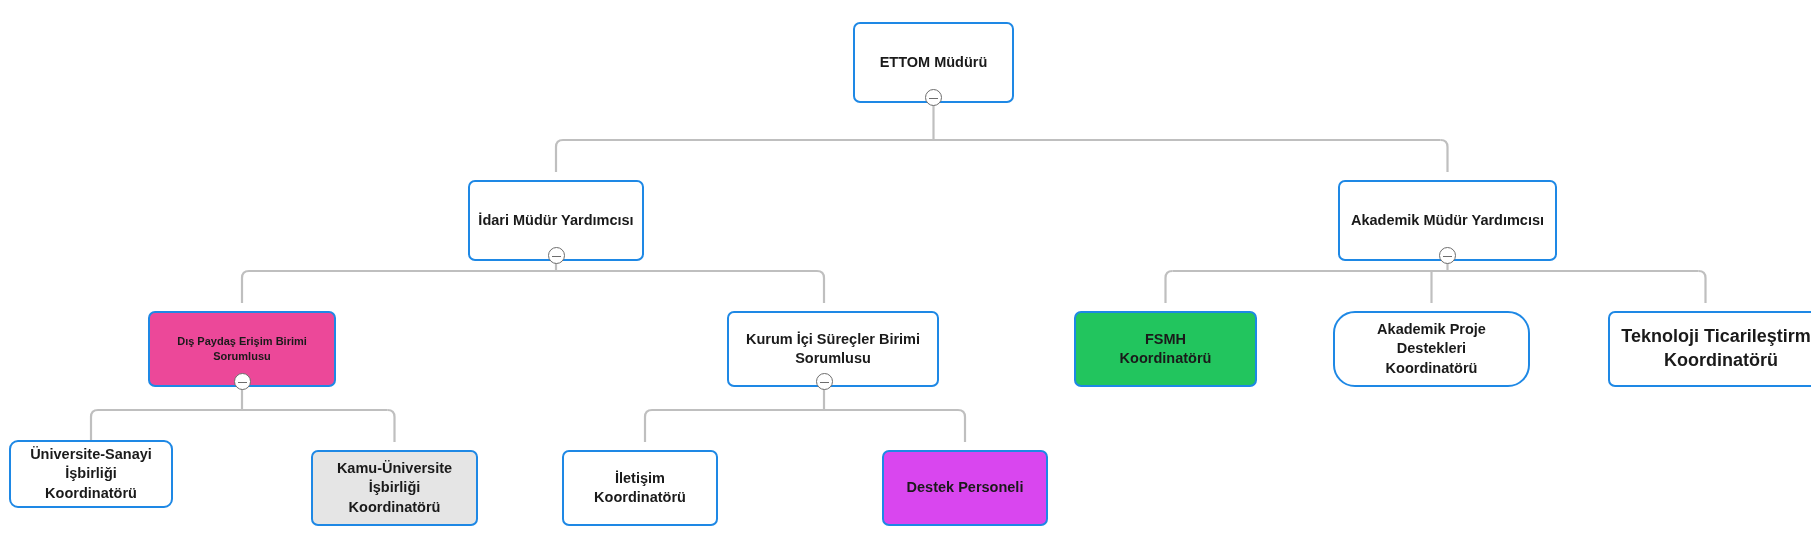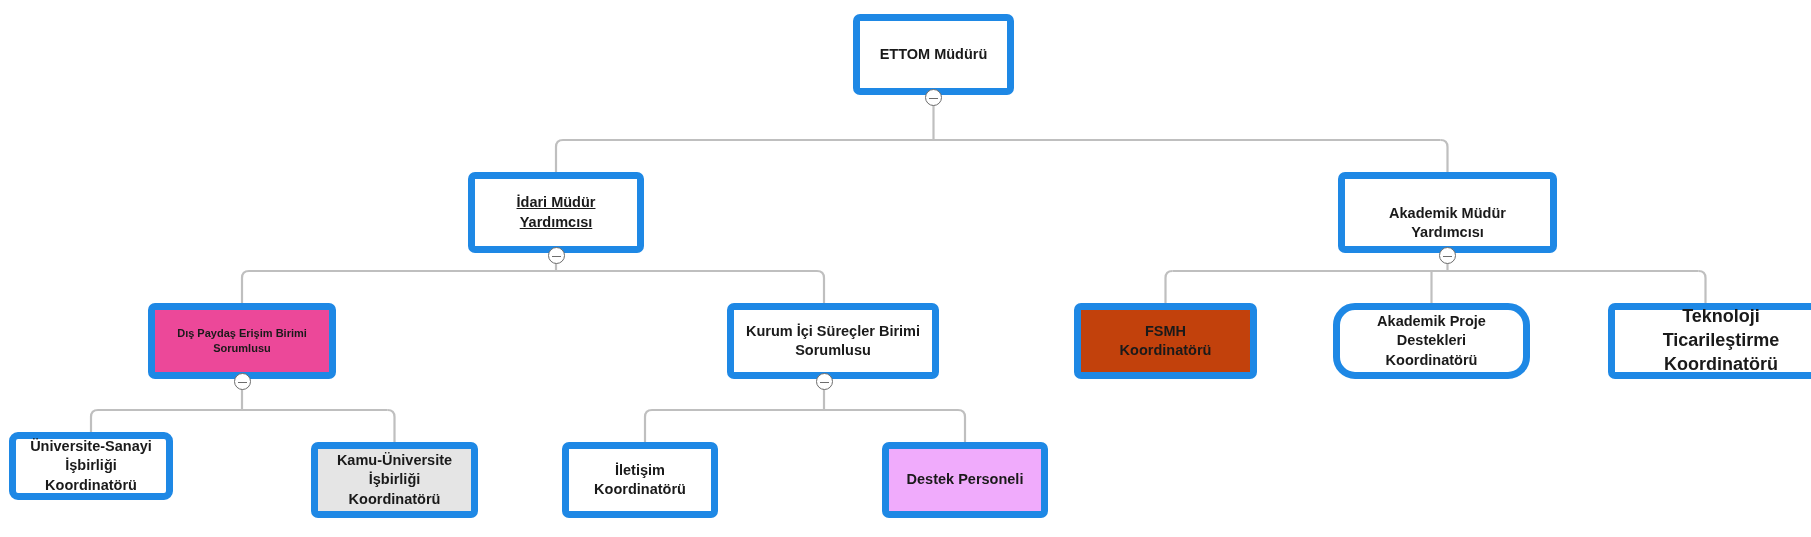--- a/index.html
+++ b/index.html
@@ -20,34 +20,35 @@
     position: absolute;
     left: 0;
     top: 0;
     width: 1811px;
     height: 537px;
     pointer-events: none;
   }
   .node-box {
     position: absolute;
     box-sizing: border-box;
-    border: 7px solid #22c55e;
+    border: 2px solid #22c55e;
     border-radius: 7px;
     background: #ffffff;
     display: flex;
     align-items: center;
     justify-content: center;
     text-align: center;
     color: #1a1a1a;
     font-size: 14.5px;
     font-weight: 600;
     line-height: 1.32;
     padding: 4px 8px;
     cursor: pointer;
     z-index: 2;
+    margin-top: 8px;
   }
   .node-label {
     display: block;
     white-space: pre-line;
   }
   .toggle-btn {
     position: absolute;
     width: 17px;
     height: 17px;
     box-sizing: border-box;
@@ -92,39 +93,39 @@
       <path d="M 824 379 L 824 410" fill="none" stroke="#bfbfbf" stroke-width="2.2" stroke-linecap="butt"></path>
       <path d="M 652 410 L 958 410" fill="none" stroke="#bfbfbf" stroke-width="2.2" stroke-linecap="butt"></path>
       <path d="M 652 410 Q 645 410 645 417 L 645 442" fill="none" stroke="#bfbfbf" stroke-width="2.2" stroke-linecap="butt"></path>
       <path d="M 958 410 Q 965 410 965 417 L 965 442" fill="none" stroke="#bfbfbf" stroke-width="2.2" stroke-linecap="butt"></path>
     </svg>
   <div id="node-layer">
       <div class="node-box" style="left: 853px; top: 14px; width: 161px; height: 81px; font-size: 14.5px; border-color: rgb(30, 136, 229); background: rgb(255, 255, 255); color: rgb(26, 26, 26);">
         <span class="node-label">ETTOM Müdürü</span>
       </div>
       <div class="toggle-btn" title="expanded" style="left: 925px; top: 89px; border-color: rgb(109, 109, 109);"></div>
-      <div class="node-box" style="left: 468px; top: 172px; width: 176px; height: 81px; font-size: 14.5px; border-color: rgb(30, 136, 229); background: rgb(255, 255, 255); color: rgb(26, 26, 26); text-decoration: underline;">
+      <div class="node-box" style="left: 468px; top: 172px; width: 176px; height: 81px; font-size: 14.5px; border-color: rgb(30, 136, 229); background: rgb(255, 255, 255); color: rgb(26, 26, 26);">
         <span class="node-label">İdari Müdür Yardımcısı</span>
       </div>
       <div class="toggle-btn" title="expanded" style="left: 547.5px; top: 247px; border-color: rgb(109, 109, 109);"></div>
-      <div class="node-box" style="left: 1338px; top: 172px; width: 219px; height: 81px; font-size: 14.5px; border-color: rgb(30, 136, 229); background: rgb(255, 255, 255); color: rgb(26, 26, 26); align-items: flex-end;">
+      <div class="node-box" style="left: 1338px; top: 172px; width: 219px; height: 81px; font-size: 14.5px; border-color: rgb(30, 136, 229); background: rgb(255, 255, 255); color: rgb(26, 26, 26);">
         <span class="node-label">Akademik Müdür Yardımcısı</span>
       </div>
       <div class="toggle-btn" title="expanded" style="left: 1439px; top: 247px; border-color: rgb(109, 109, 109);"></div>
       <div class="node-box" style="left: 148px; top: 303px; width: 188px; height: 76px; font-size: 11px; border-color: rgb(30, 136, 229); background: #ec4899; color: rgb(26, 26, 26);">
         <span class="node-label">Dış Paydaş Erişim Birimi
 Sorumlusu</span>
       </div>
       <div class="toggle-btn" title="expanded" style="left: 233.5px; top: 373px; border-color: rgb(109, 109, 109);"></div>
       <div class="node-box" style="left: 727px; top: 303px; width: 212px; height: 76px; font-size: 14.5px; border-color: rgb(30, 136, 229); background: rgb(255, 255, 255); color: rgb(26, 26, 26);">
         <span class="node-label">Kurum İçi Süreçler Birimi
 Sorumlusu</span>
       </div>
       <div class="toggle-btn" title="expanded" style="left: 815.5px; top: 373px; border-color: rgb(109, 109, 109);"></div>
-      <div class="node-box" style="left: 1074px; top: 303px; width: 183px; height: 76px; font-size: 14.5px; border-color: rgb(30, 136, 229); background: #c2410c; color: rgb(26, 26, 26);">
+      <div class="node-box" style="left: 1074px; top: 303px; width: 183px; height: 76px; font-size: 14.5px; border-color: rgb(30, 136, 229); background: #22c55e; color: rgb(26, 26, 26);">
         <span class="node-label">FSMH
 Koordinatörü</span>
       </div>
       <div class="node-box" style="left: 1333px; top: 303px; width: 197px; height: 76px; font-size: 14.5px; border-color: rgb(30, 136, 229); background: rgb(255, 255, 255); color: rgb(26, 26, 26); border-radius: 22px;">
         <span class="node-label">Akademik Proje Destekleri
 Koordinatörü</span>
       </div>
       <div class="node-box" style="left: 1608px; top: 303px; width: 226px; height: 76px; font-size: 18px; border-color: rgb(30, 136, 229); background: rgb(255, 255, 255); color: rgb(26, 26, 26);">
         <span class="node-label">Teknoloji Ticarileştirme
 Koordinatörü</span>
@@ -134,17 +135,17 @@
 İşbirliği Koordinatörü</span>
       </div>
       <div class="node-box" style="left: 311px; top: 442px; width: 167px; height: 76px; font-size: 14.5px; border-color: rgb(30, 136, 229); background: #e5e5e5; color: rgb(26, 26, 26);">
         <span class="node-label">Kamu-Üniversite
 İşbirliği Koordinatörü</span>
       </div>
       <div class="node-box" style="left: 562px; top: 442px; width: 156px; height: 76px; font-size: 14.5px; border-color: rgb(30, 136, 229); background: rgb(255, 255, 255); color: rgb(26, 26, 26);">
         <span class="node-label">İletişim
 Koordinatörü</span>
       </div>
-      <div class="node-box" style="left: 882px; top: 442px; width: 166px; height: 76px; font-size: 14.5px; border-color: rgb(30, 136, 229); background: #f0abfc; color: rgb(26, 26, 26);">
+      <div class="node-box" style="left: 882px; top: 442px; width: 166px; height: 76px; font-size: 14.5px; border-color: rgb(30, 136, 229); background: #d946ef; color: rgb(26, 26, 26);">
         <span class="node-label">Destek Personeli</span>
       </div>
     </div>
 </div>
 
 </body></html>

